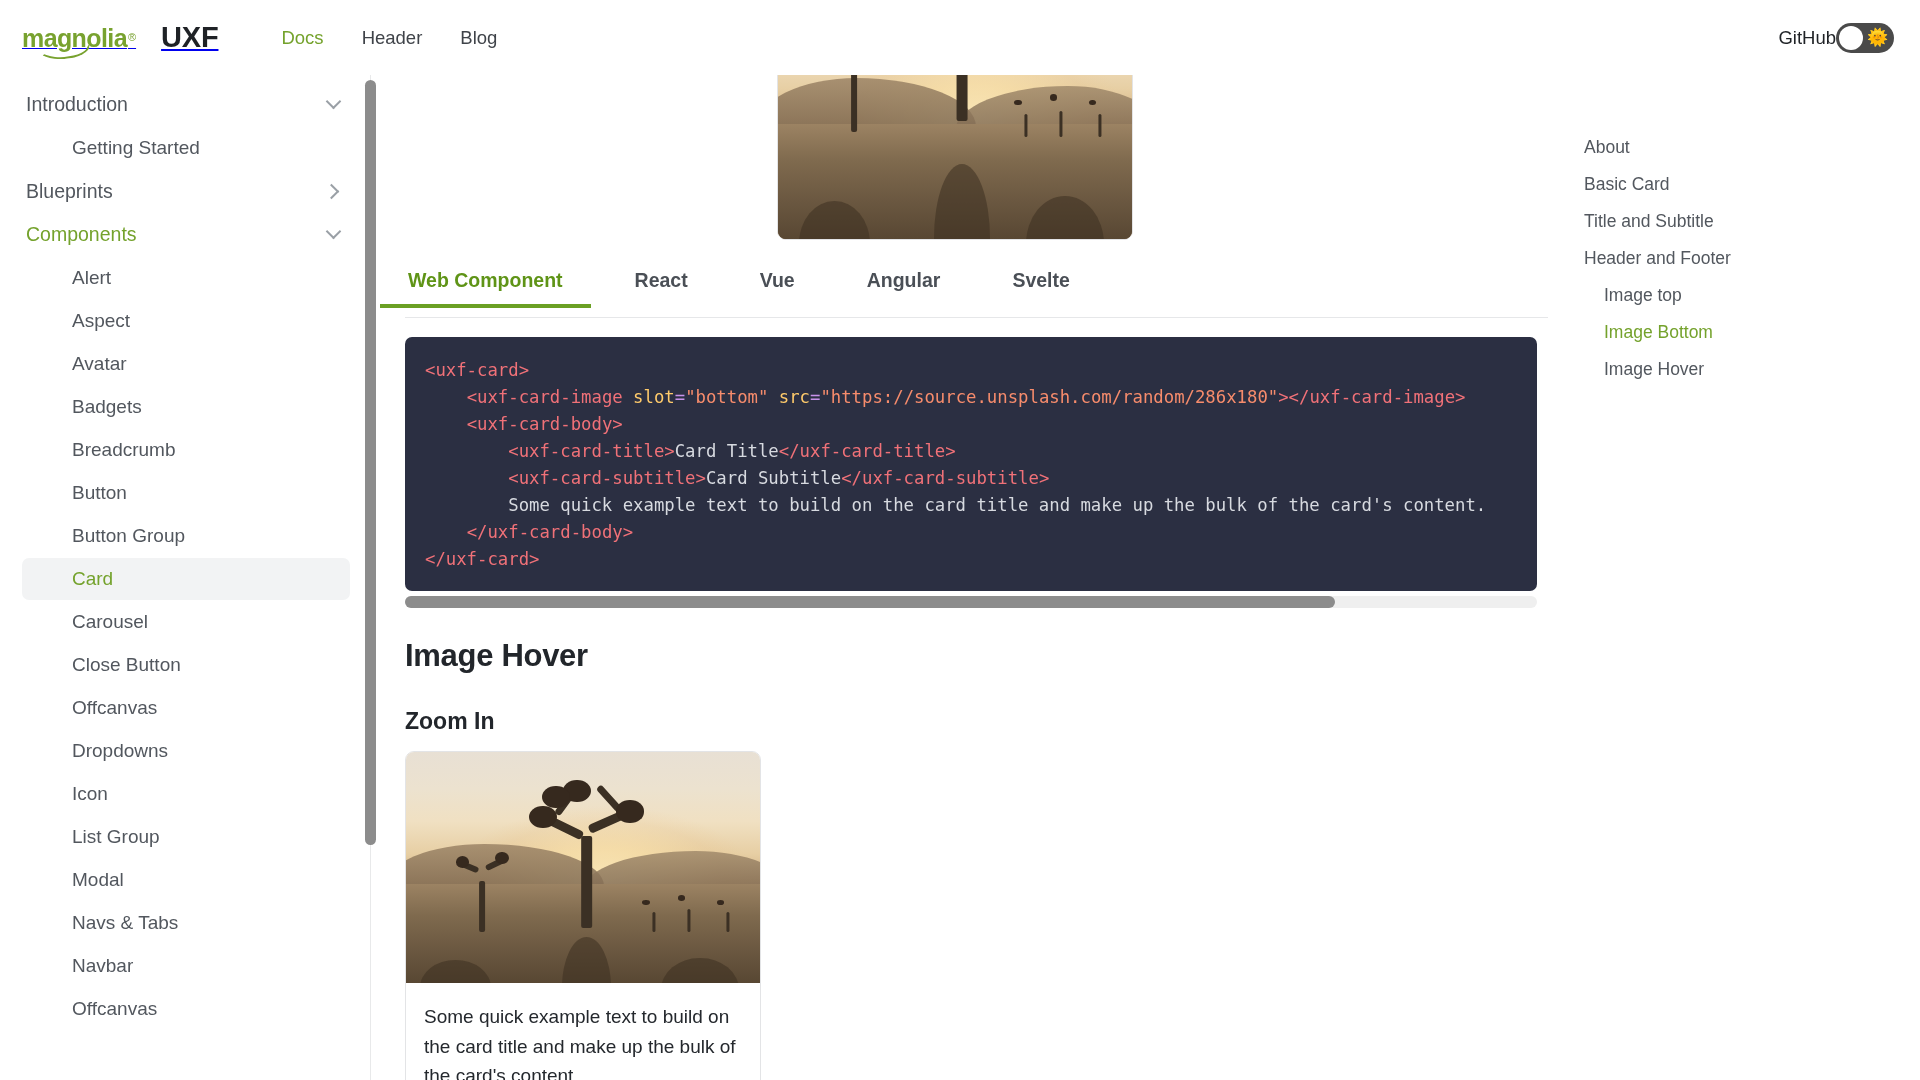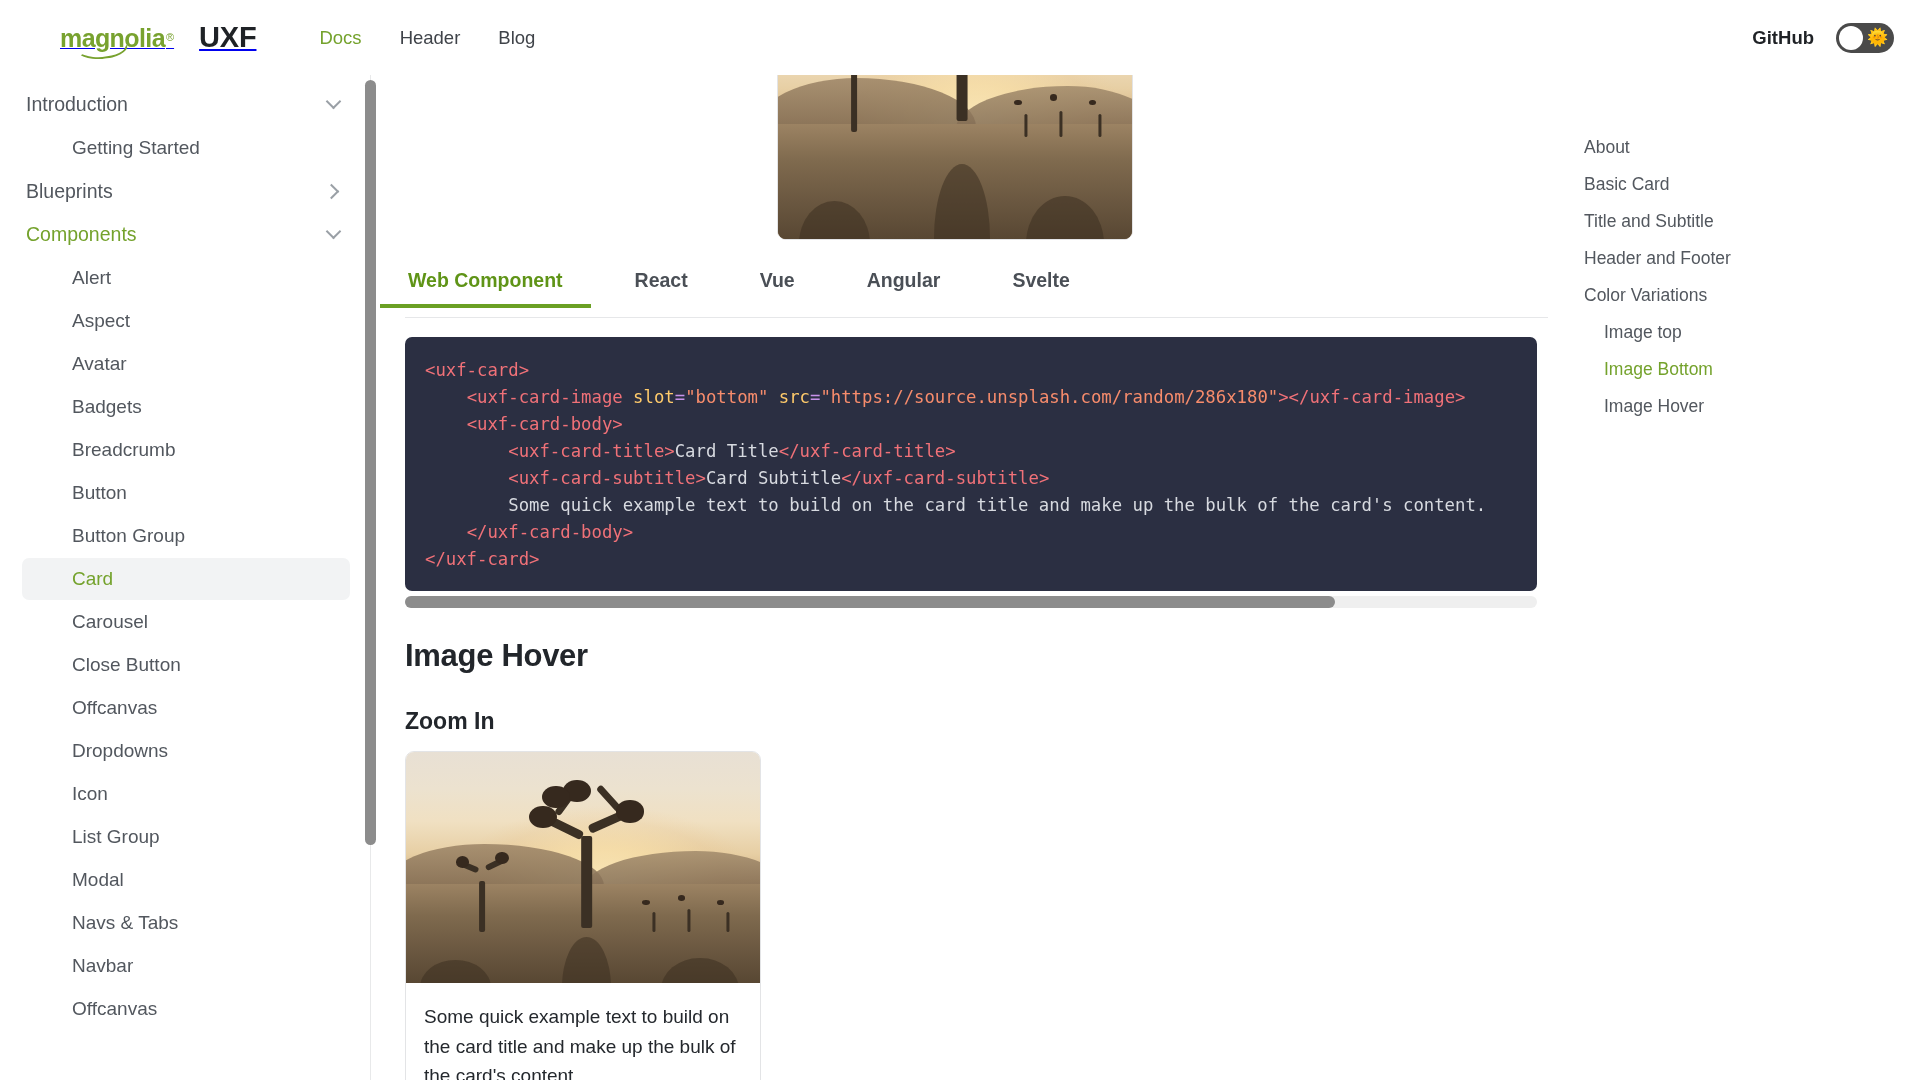--- a/index.html
+++ b/index.html
@@ -12,21 +12,20 @@
     -webkit-font-smoothing: antialiased;
   }
 
   
   #header {
     position: absolute; top: 0; left: 0;
     width: 1920px; height: 75px;
     background: #ffffff;
     display: flex; align-items: center;
     z-index: 50;
-    padding-left: 38px;
   }
   #brand { display: flex; align-items: baseline; margin-left: 22px; }
   .logo-wrap { position: relative; display: inline-block; }
   .logo-text {
     font-size: 25px; font-weight: 700; color: #78a22f;
     letter-spacing: -0.6px; line-height: 1;
   }
   .logo-swoosh {
     position: absolute; left: 16px; top: 20px;
     width: 52px; height: 13px;
@@ -42,21 +41,21 @@
     margin-left: 25px; letter-spacing: -0.2px;
   }
   #mainnav { display: flex; align-items: center; margin-left: 44px; gap: 0; }
   .navlink {
     font-size: 18.5px; color: #3f4349; text-decoration: none;
     padding: 6px 19px; cursor: pointer;
   }
   .navlink.active { color: #74a22c; }
   #header-right {
     margin-left: auto; margin-right: 26px;
-    display: flex; align-items: center; gap: 22px; font-weight: bold;
+    display: flex; align-items: center; 
   }
   #github-link { font-size: 18.5px; color: #1f2226; text-decoration: none; cursor: pointer; }
   #theme-toggle {
     width: 58px; height: 30px; border-radius: 15px;
     background: #4a4a4a; position: relative; cursor: pointer;
     display: flex; align-items: center;
   }
   #toggle-knob {
     width: 24px; height: 24px; border-radius: 50%;
     background: #fff; position: absolute; left: 3px;
@@ -441,17 +440,16 @@
   </div>
 
 </main>
 
 <div id="toc-divider"></div>
 <nav id="toc">
   <a class="toc-item" href="#">About</a>
   <a class="toc-item" href="#">Basic Card</a>
   <a class="toc-item" href="#">Title and Subtitle</a>
   <a class="toc-item" href="#">Header and Footer</a>
-  <a class="toc-item" href="#">Color Variations</a>
   <a class="toc-item sub" href="#">Image top</a>
   <a class="toc-item sub active" href="#">Image Bottom</a>
   <a class="toc-item sub" href="#">Image Hover</a>
 </nav>
 
 </body></html>

